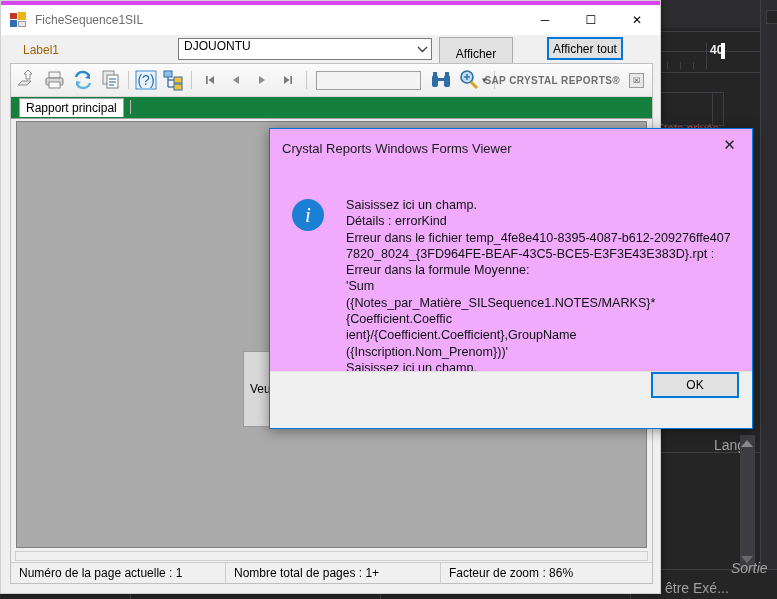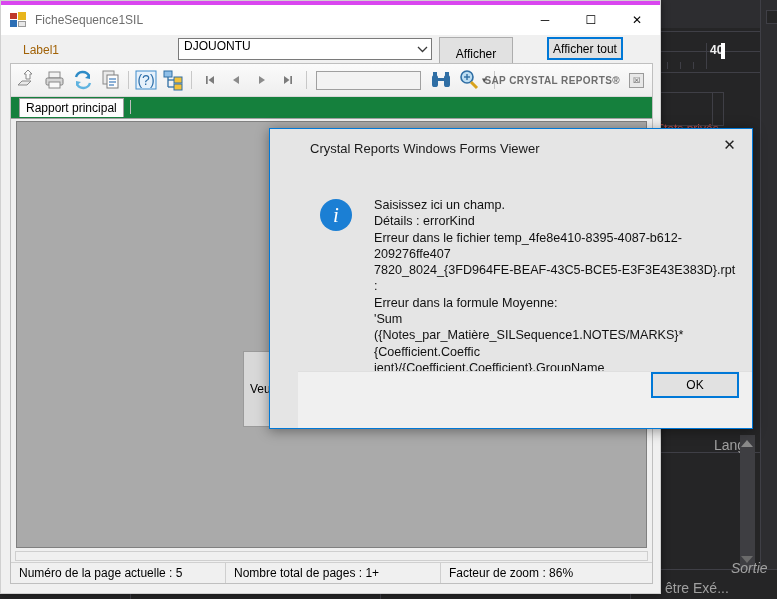--- a/index.html
+++ b/index.html
@@ -317,27 +317,26 @@
   }
   #status-page { width: 215px; }
   #status-total { width: 215px; }
   #status-zoom { width: 200px; border-right: none; }
 
   
   #dialog {
     position: absolute;
     left: 269px; top: 128px;
     width: 484px; height: 301px;
-    background: #e5e5e5;
+    background: #f0abfc;
     border: 1px solid #0078d7;
     box-sizing: border-box;
     box-shadow: 0 2px 12px rgba(0,0,0,0.40);
     display: flex;
     flex-direction: column;
-    padding-left: 28px;
   }
   #dlg-title-row {
     height: 38px;
     display: flex;
     align-items: center;
     position: relative;
     flex: none;
   }
   #dlg-title {
     margin-left: 12px;
@@ -594,21 +593,21 @@
       <div id="tab-divider"></div>
     </div>
 
     <div id="report-area">
       <div id="report-prompt-box">Veuillez</div>
     </div>
 
     <div id="viewer-scroll-h"></div>
 
     <div id="cr-status">
-      <div class="status-cell" id="status-page">Numéro de la page actuelle : 5</div>
+      <div class="status-cell" id="status-page">Numéro de la page actuelle : 1</div>
       <div class="status-cell" id="status-total">Nombre total de pages : 1+</div>
       <div class="status-cell" id="status-zoom">Facteur de zoom : 86%</div>
     </div>
   </div>
 </div>
 
 <div id="dialog">
   <div id="dlg-title-row">
     <div id="dlg-title">Crystal Reports Windows Forms Viewer</div>
     <div id="dlg-close">✕</div>

